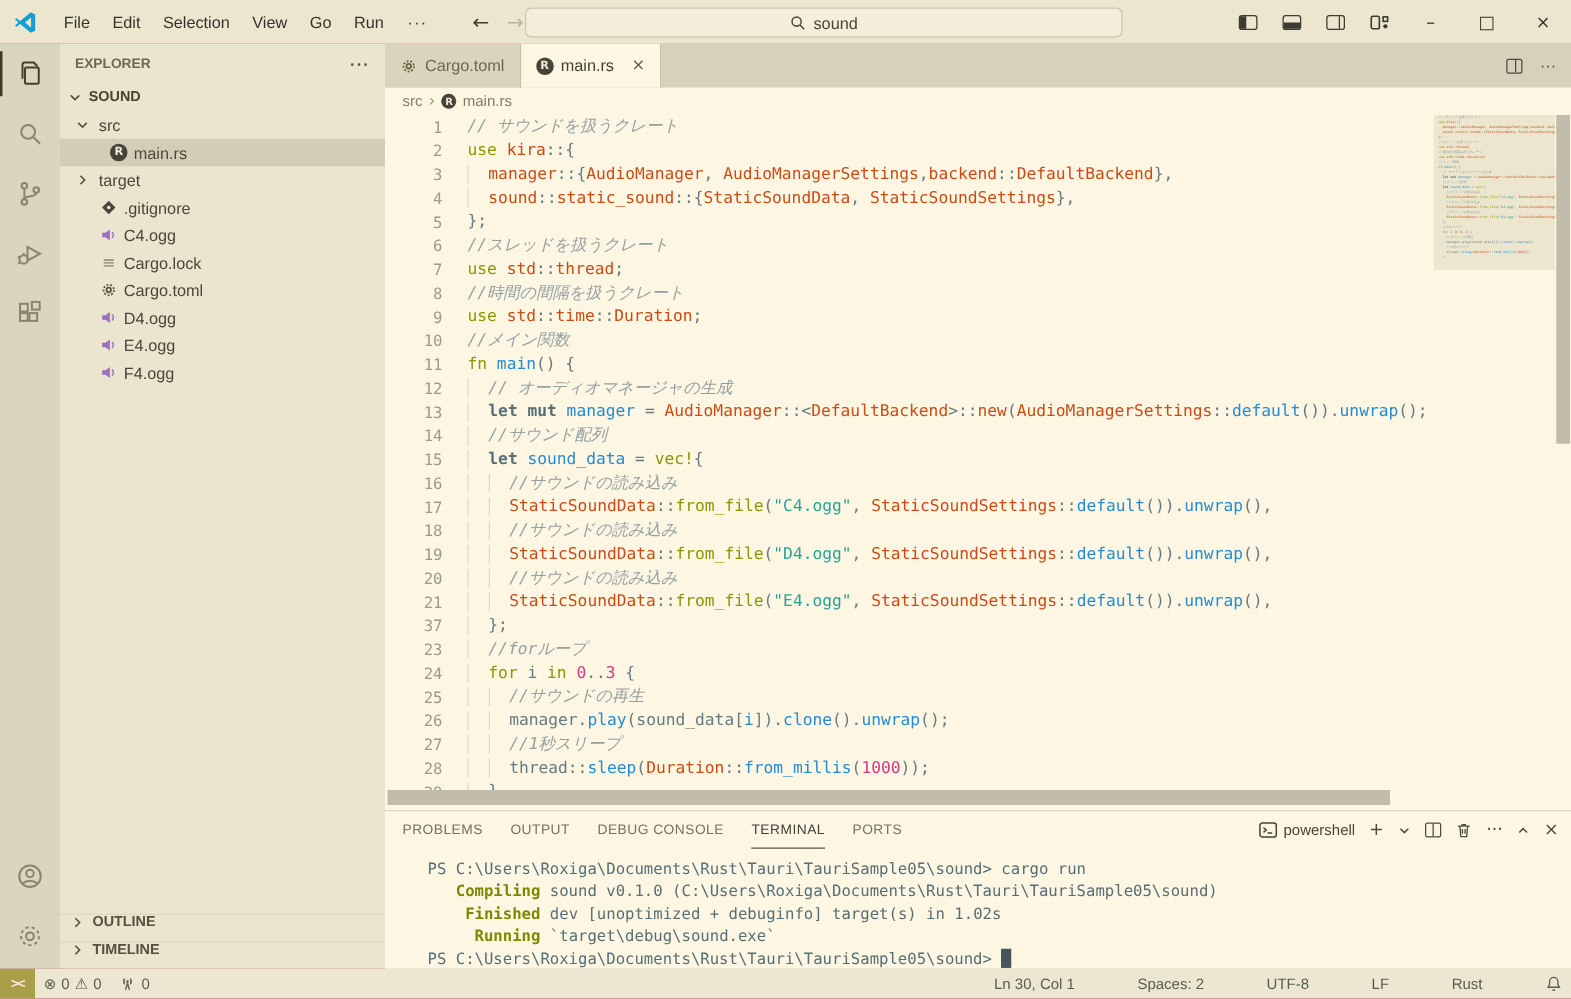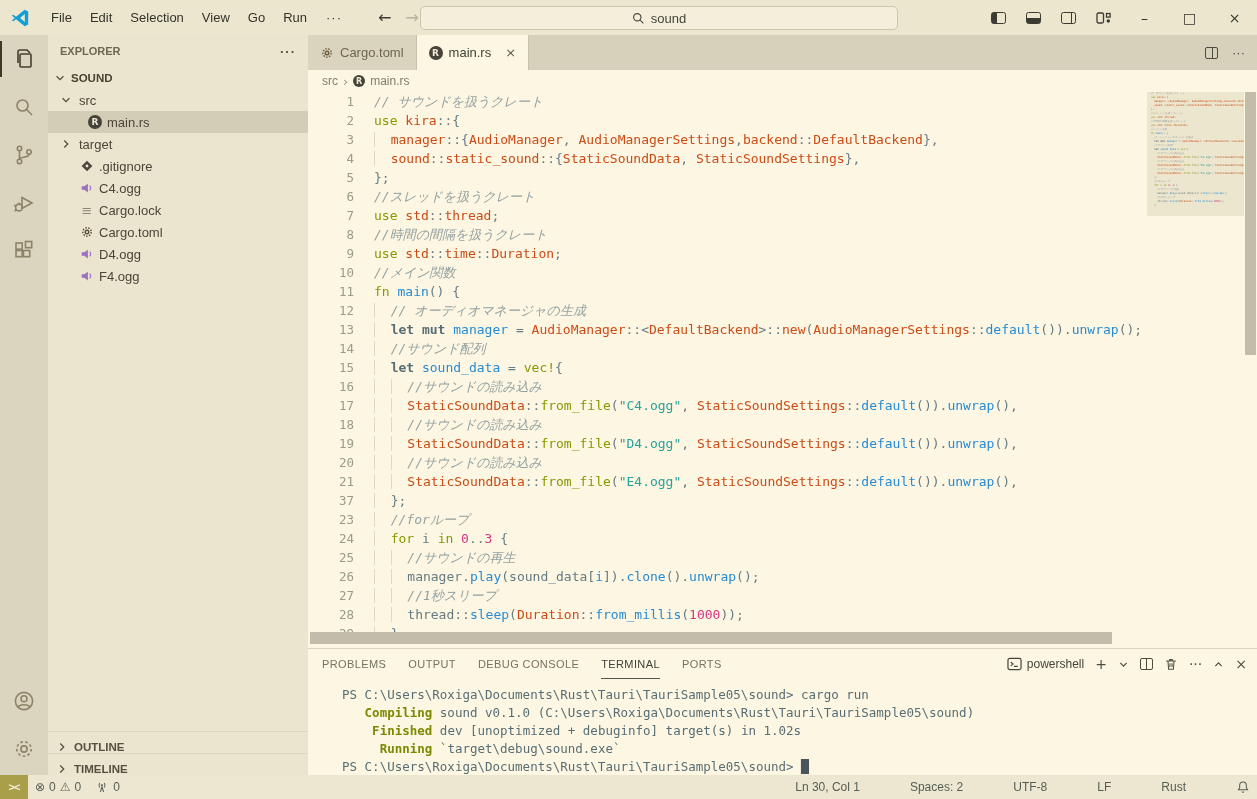--- a/index.html
+++ b/index.html
@@ -43,21 +43,21 @@
   .sb-section { height:22px; display:flex; align-items:center; font-weight:bold; font-size:11.5px; color:#49432f; padding-left:4px; gap:3px; }
   .tree-row { height:22px; display:flex; align-items:center; gap:5px; font-size:13px; cursor:default; }
   .tree-row.selected { background:#D3CDB8; }
   .tree-chev { width:16px; display:flex; justify-content:center; color:#55503f; flex:0 0 16px; }
   .pl-src { padding-left:10px; }
   .pl-file { padding-left:32px; }
   .pl-main { padding-left:40px; }
   .rust-badge { width:14px; height:14px; border-radius:50%; background:#45433a; color:#efe9d2; font-size:9px; font-weight:bold; display:flex; align-items:center; justify-content:center; font-family:"DejaVu Sans", sans-serif; }
   .lock-ico { color:#8d8776; font-size:13px; width:14px; text-align:center; }
   .sb-footer { position:absolute; bottom:0; left:0; right:0; }
-  .sb-foot-row { height:22px; border-top:1px solid #DDD6C0; display:flex; align-items:flex-end; gap:4px; padding-left:6px; font-weight:bold; font-size:11.5px; color:#55503f; }
+  .sb-foot-row { height:22px; border-top:1px solid #DDD6C0; display:flex; align-items:flex-start; gap:4px; padding-left:6px; font-weight:bold; font-size:11.5px; color:#55503f; }
   
   .editor-col { flex:1; min-width:0; display:flex; flex-direction:column; background:#FDF6E3; }
   .tabstrip { height:35px; background:#D7D0BA; display:flex; flex:0 0 35px; position:relative; }
   .tab { height:35px; display:flex; align-items:center; gap:6px; padding:0 12px; font-size:13px; border-right:1px solid #C8C1AC; }
   .tab.inactive { background:#DAD3BE; color:#6e6752; }
   .tab.active { background:#FDF6E3; color:#3f4034; }
   .tab-close { margin-left:8px; font-size:13px; color:#5a5a4a; }
   .tab-actions { position:absolute; right:12px; top:0; height:35px; display:flex; align-items:center; gap:14px; color:#4c4c40; }
   .split-ico { width:13px; height:12px; border:1.3px solid #4c4c40; border-radius:2px; position:relative; }
   .split-ico::before { content:""; position:absolute; left:50%; top:0; bottom:0; border-left:1.3px solid #4c4c40; }
@@ -270,20 +270,27 @@
             <circle cx="12" cy="12" r="3.1"></circle>
           </svg>
         <span>Cargo.toml</span>
       </div>
       <div class="tree-row pl-file">
         <svg width="14" height="14" viewBox="0 0 16 16">
             <path d="M2 6v4h3l4 3V3L5 6z" fill="#9a6fc4"></path>
             <path d="M11 5.2c1.6 1.5 1.6 4.1 0 5.6" stroke="#9a6fc4" fill="none" stroke-width="1.3"></path>
           </svg>
         <span>D4.ogg</span>
+      </div>
+      <div class="tree-row pl-file">
+        <svg width="14" height="14" viewBox="0 0 16 16">
+            <path d="M2 6v4h3l4 3V3L5 6z" fill="#9a6fc4"></path>
+            <path d="M11 5.2c1.6 1.5 1.6 4.1 0 5.6" stroke="#9a6fc4" fill="none" stroke-width="1.3"></path>
+          </svg>
+        <span>E4.ogg</span>
       </div>
       <div class="tree-row pl-file">
         <svg width="14" height="14" viewBox="0 0 16 16">
             <path d="M2 6v4h3l4 3V3L5 6z" fill="#9a6fc4"></path>
             <path d="M11 5.2c1.6 1.5 1.6 4.1 0 5.6" stroke="#9a6fc4" fill="none" stroke-width="1.3"></path>
           </svg>
         <span>F4.ogg</span>
       </div>
       <div class="sb-footer">
         <div class="sb-foot-row">

